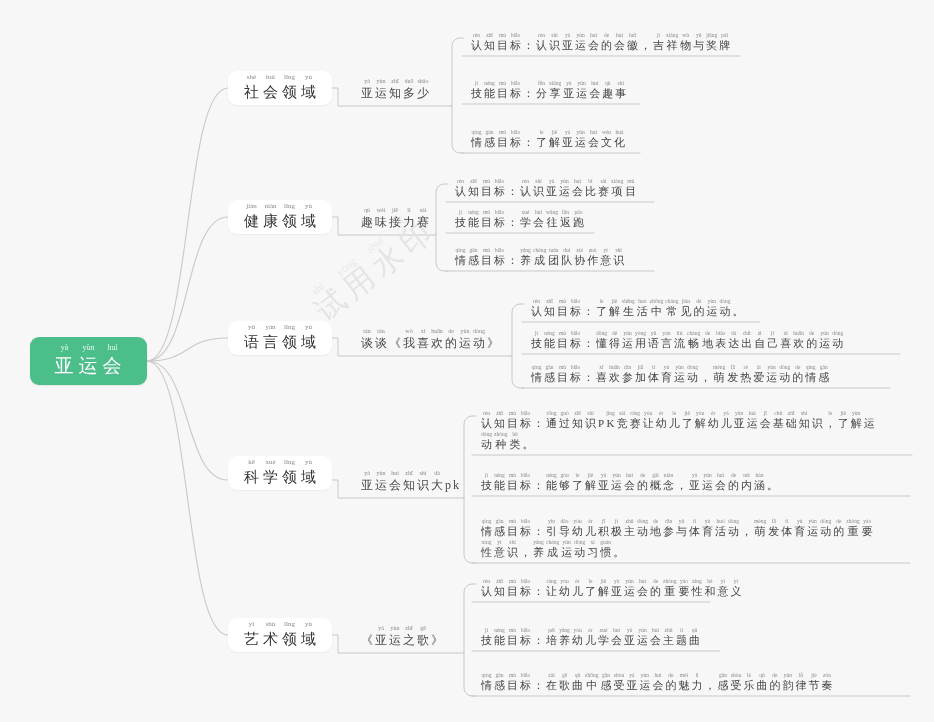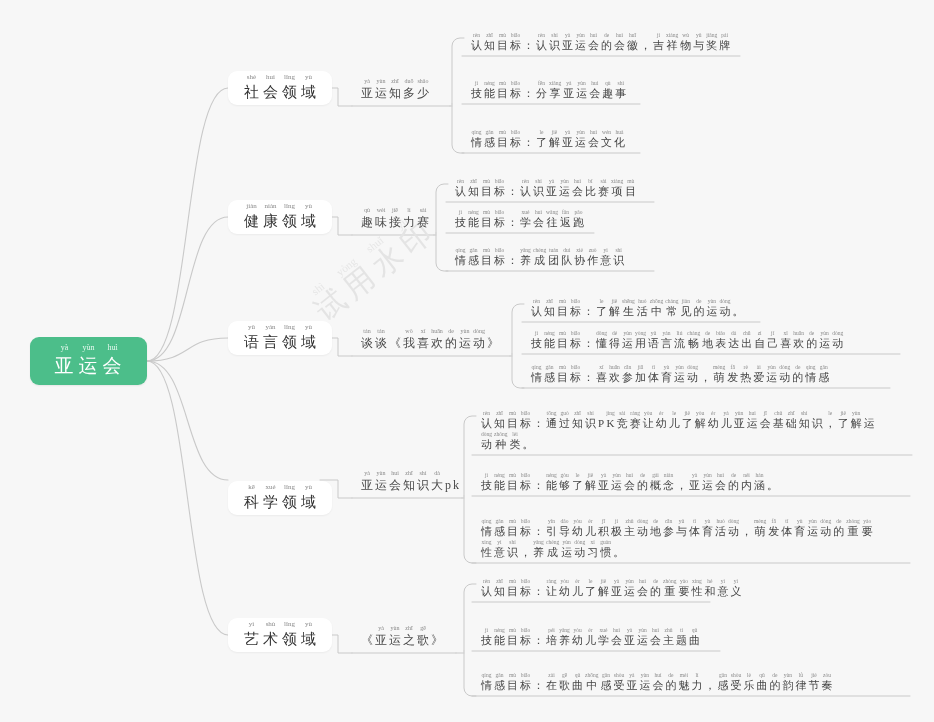--- a/index.html
+++ b/index.html
@@ -991,21 +991,21 @@
               <span class="py">qíng</span>
               <span class="hz">情</span>
             </span>
             <span class="ruby-char">
               <span class="py">gǎn</span>
               <span class="hz">感</span>
             </span>
           </span>
         </div>
       </div>
-      <div class="branch-node" style="left: 228px; top: 481px;">
+      <div class="branch-node" style="left: 228px; top: 456px;">
         <span class="ruby">
           <span class="ruby-char">
             <span class="py">kē</span>
             <span class="hz">科</span>
           </span>
           <span class="ruby-char">
             <span class="py">xué</span>
             <span class="hz">学</span>
           </span>
           <span class="ruby-char">

